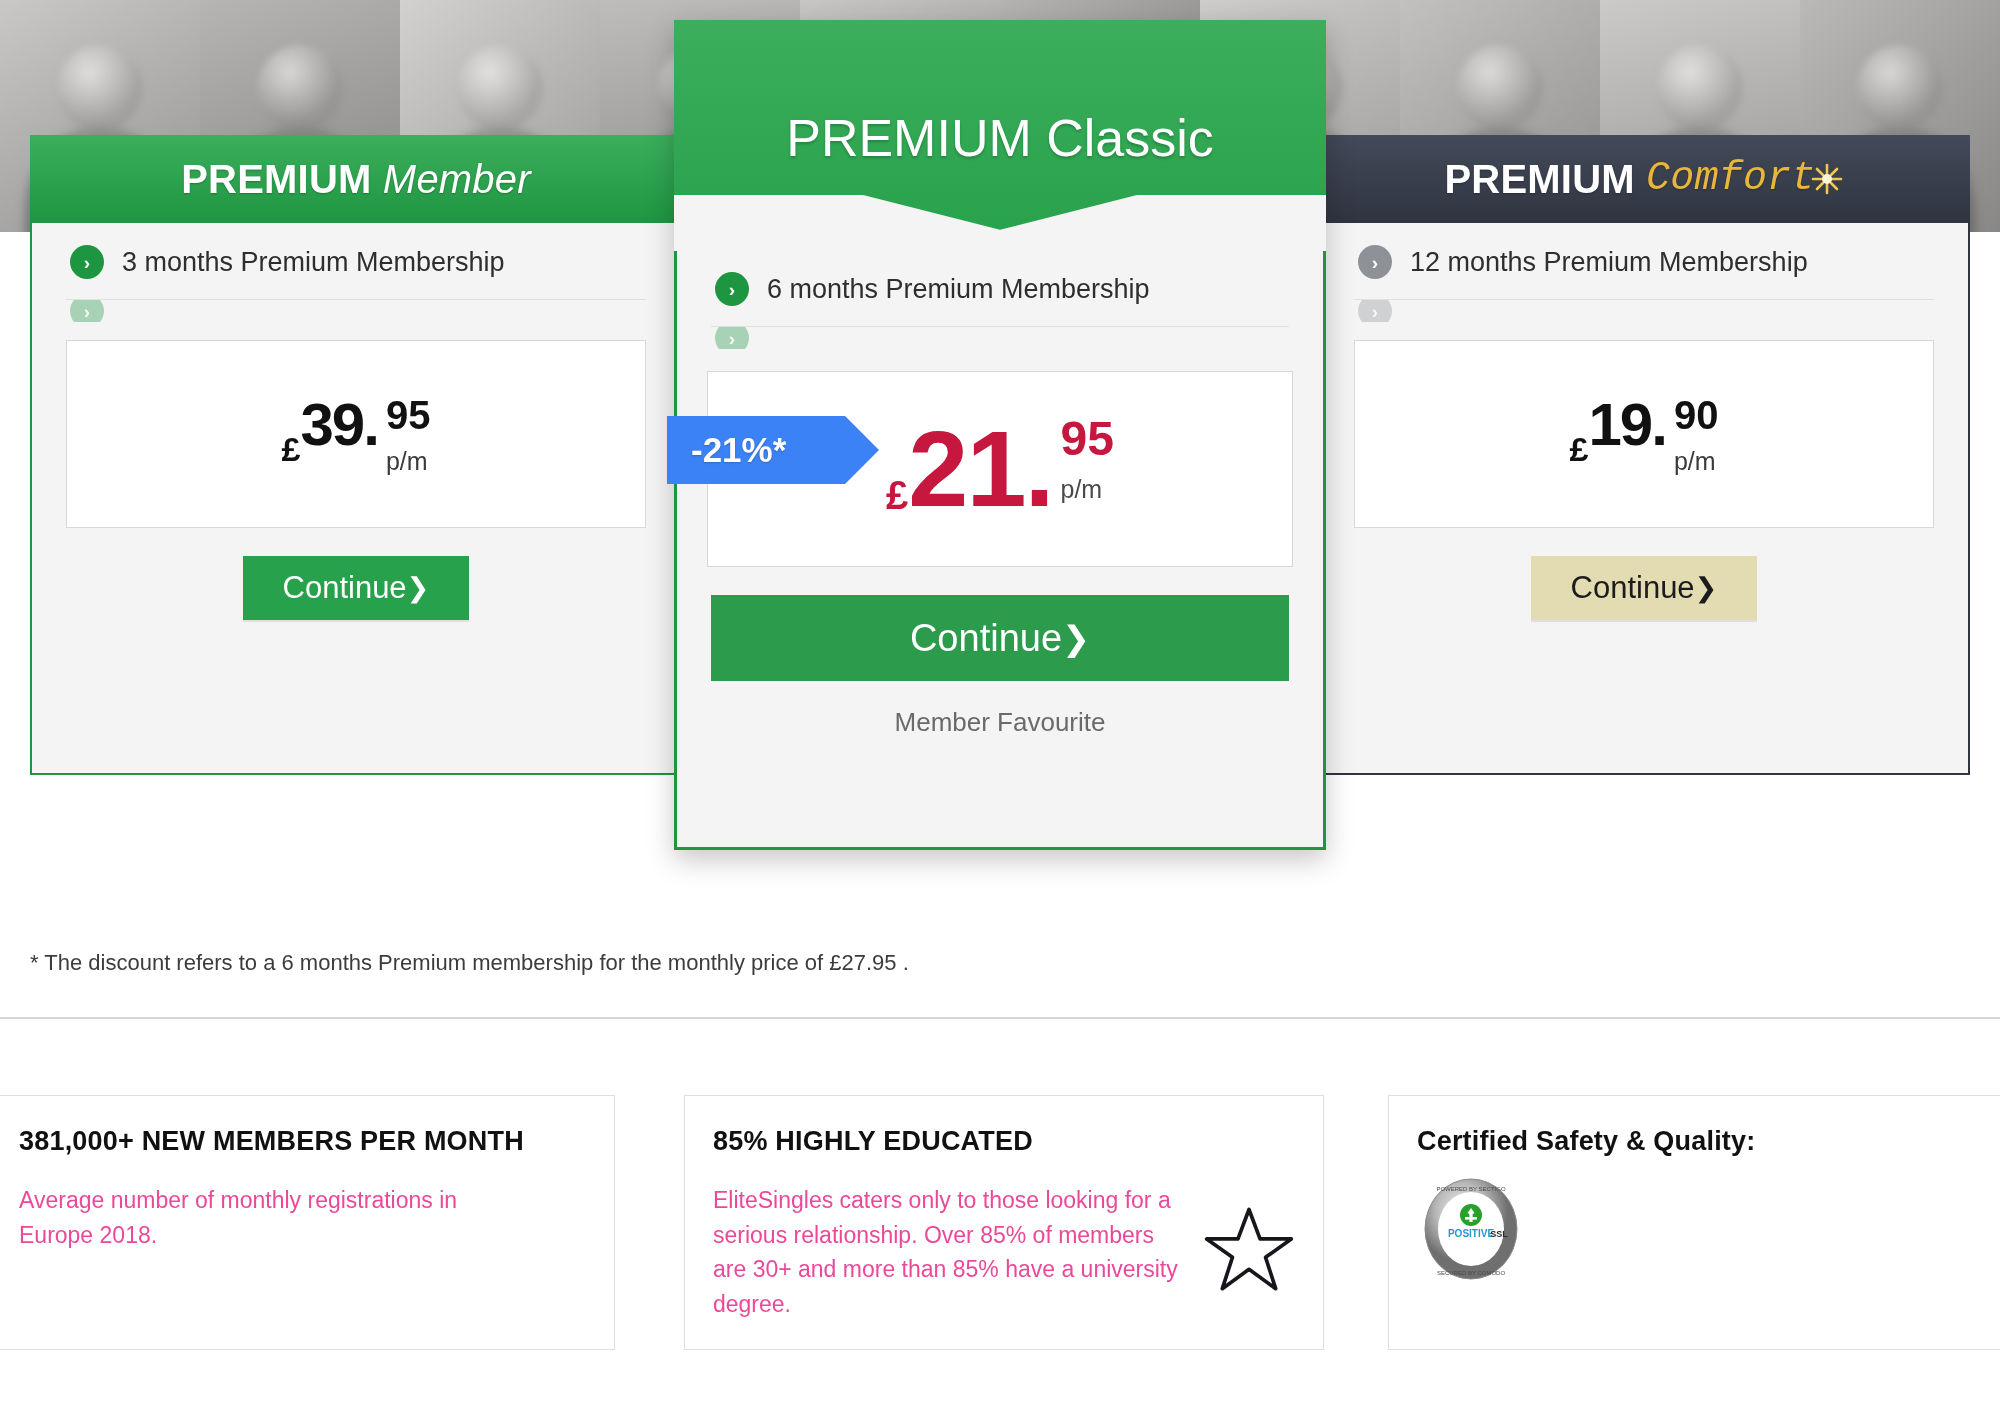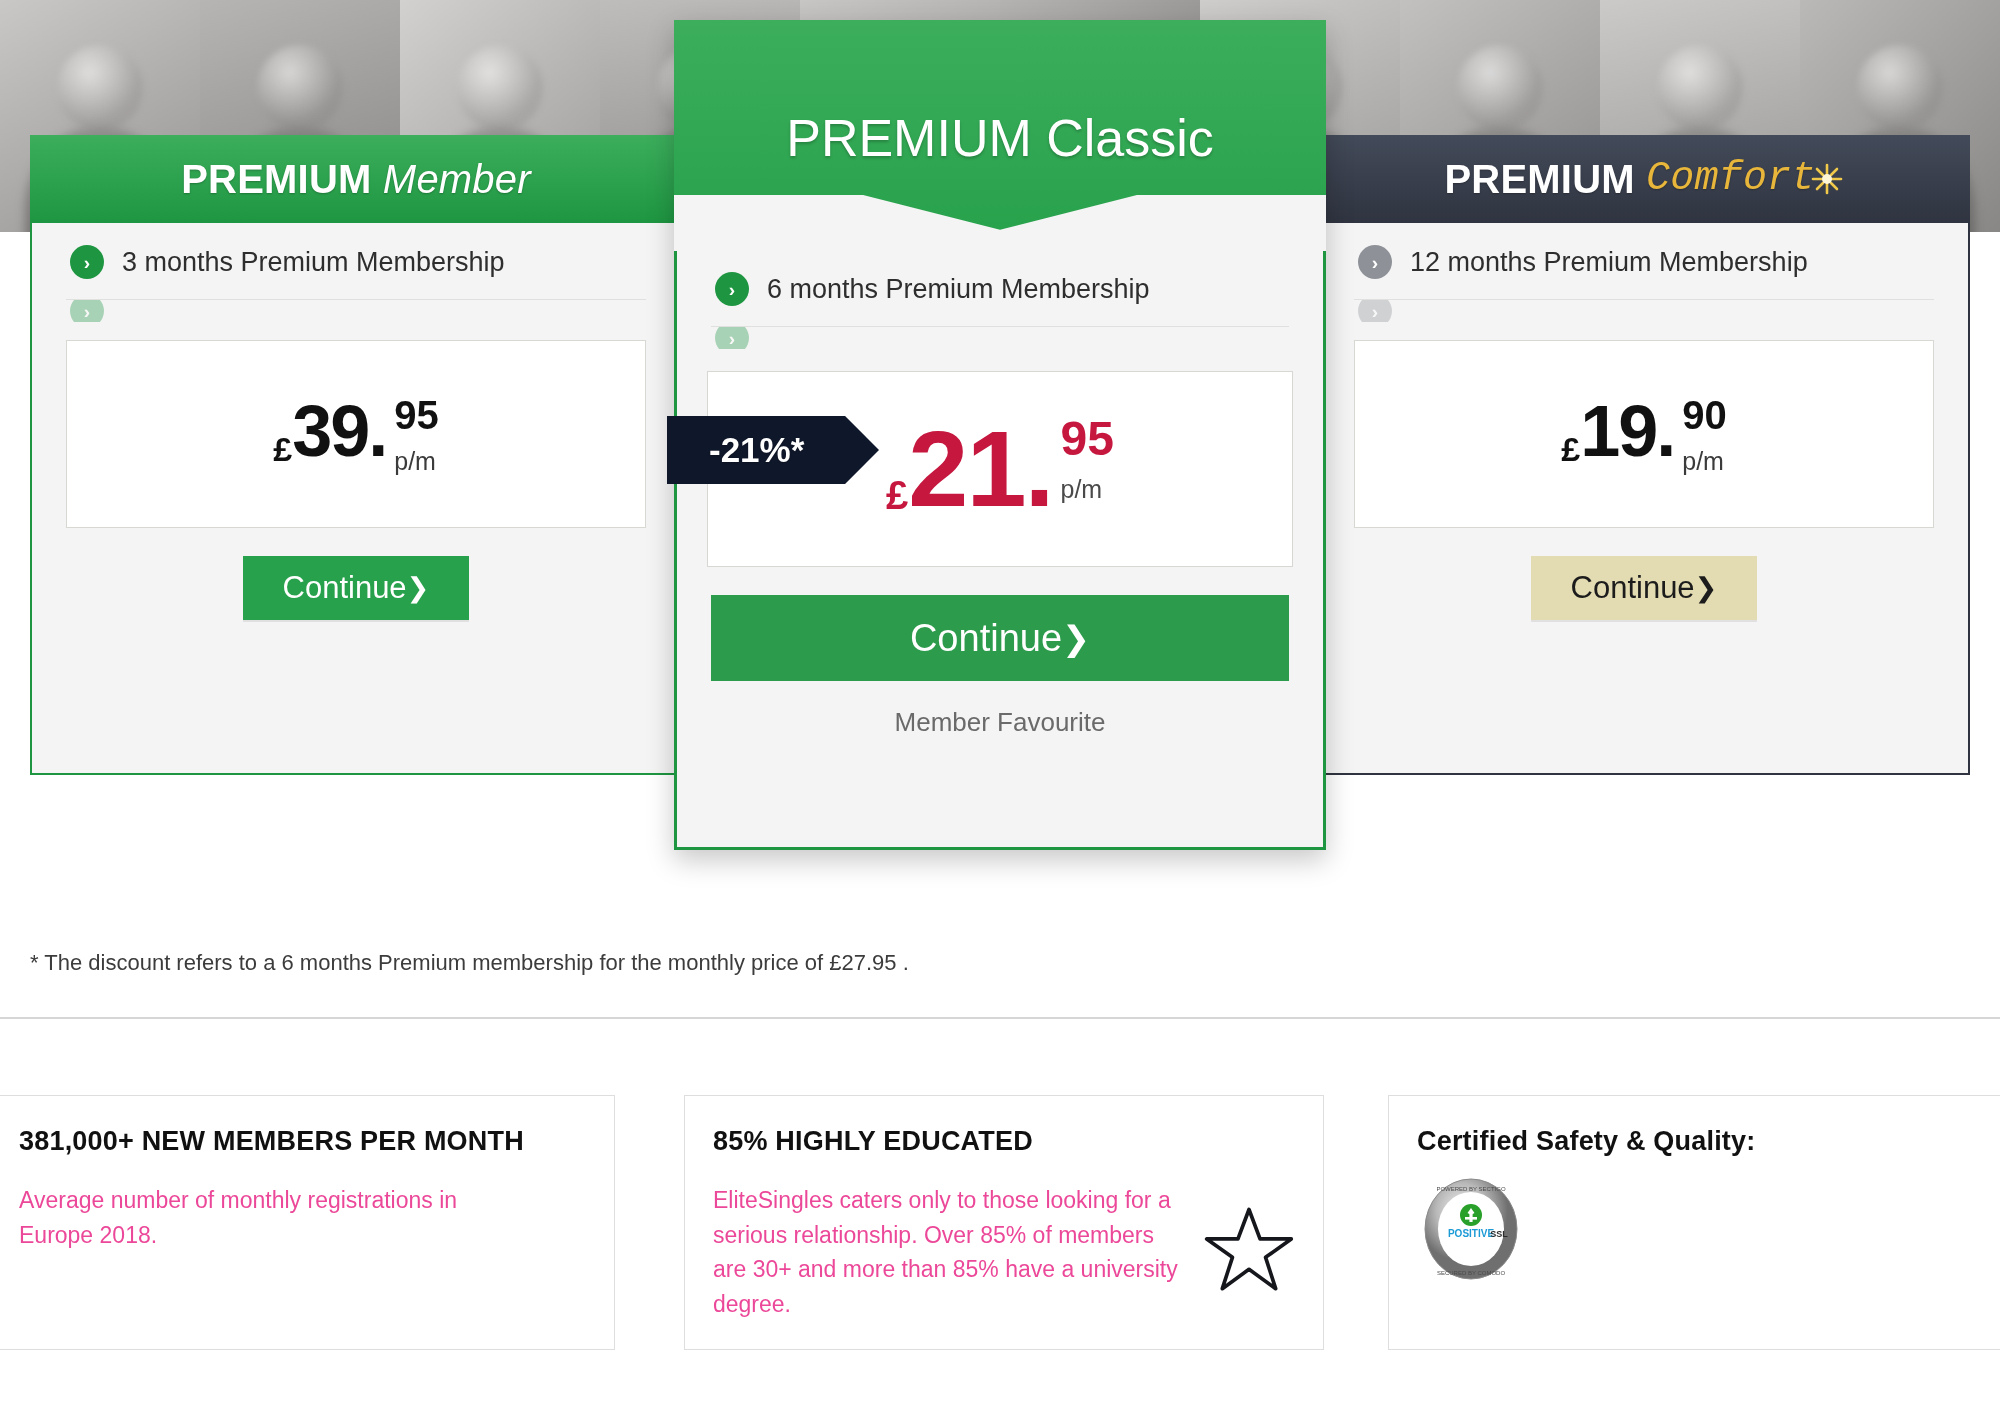--- a/index.html
+++ b/index.html
@@ -103,21 +103,21 @@
   .price-box {
     margin: 18px 34px 0 34px; background:#fff; border:1px solid #d8d7d2;
     height: 188px; display:flex; align-items:center; justify-content:center;
   }
   .center .price-box { height: 196px; margin: 22px 30px 0 30px; }
   .price {
     display:flex; align-items: baseline; line-height: 1;
     color: #111; font-weight: 700;
   }
   .price .cur { font-size: 34px; font-weight: 600; align-self: flex-end; margin-bottom: 8px; }
-  .price .int { font-size: 72px; letter-spacing: -2px; }
+  .price .int { font-size: 60px; letter-spacing: -2px; }
   .price .sup { display:flex; flex-direction: column; align-items:flex-start; margin-left: 8px; align-self: flex-start;}
   .price .dec { font-size: 40px; font-weight: 700; line-height: 1; }
   .price .pm  { font-size: 25px; font-weight: 400; color: #3b3b3b; margin-top: 14px; }
   .price.crimson { color: #c6173f; }
   .price.crimson .pm { color: #4a4a4a; }
   .price.crimson .int { font-size: 108px; }
   .price.crimson .cur { font-size: 40px; }
   .price.crimson .dec { font-size: 48px; }
 
   .btn-wrap { display:flex; justify-content:center; margin-top: 28px; }
@@ -131,22 +131,22 @@
   .btn.gold  { background:#e3dcb2; color:#1c1c1c; width: 226px; height: 64px; box-shadow: 0 2px 0 rgba(0,0,0,.08); }
   .chev { font-size: .88em; font-weight: 400; }
 
   .fav {
     text-align:center; color:#6a6a6a; font-size: 26px; margin-top: 26px;
   }
 
   
   .ribbon {
     position: absolute; left: -10px; top: 393px; z-index: 20;
-    height: 68px; width: 212px; background: #0f172a; color:#fff;
-    display:flex; align-items:center; padding-left: 42px;
+    height: 68px; width: 212px; background: #3b82f6; color:#fff;
+    display:flex; align-items:center; padding-left: 24px;
     font-size: 35px; font-weight: 700;
     clip-path: polygon(0 0, 84% 0, 100% 50%, 84% 100%, 0 100%);
     text-shadow: 0 1px 2px rgba(0,0,0,.2);
   }
 
   
   .footnote {
     position: absolute; top: 950px; left: 30px; font-size: 22px; color: #3c3c3c;
   }
   .divider { position:absolute; top: 1017px; left: 0; width: 2000px; height: 2px; background:#d6d6d6; }

